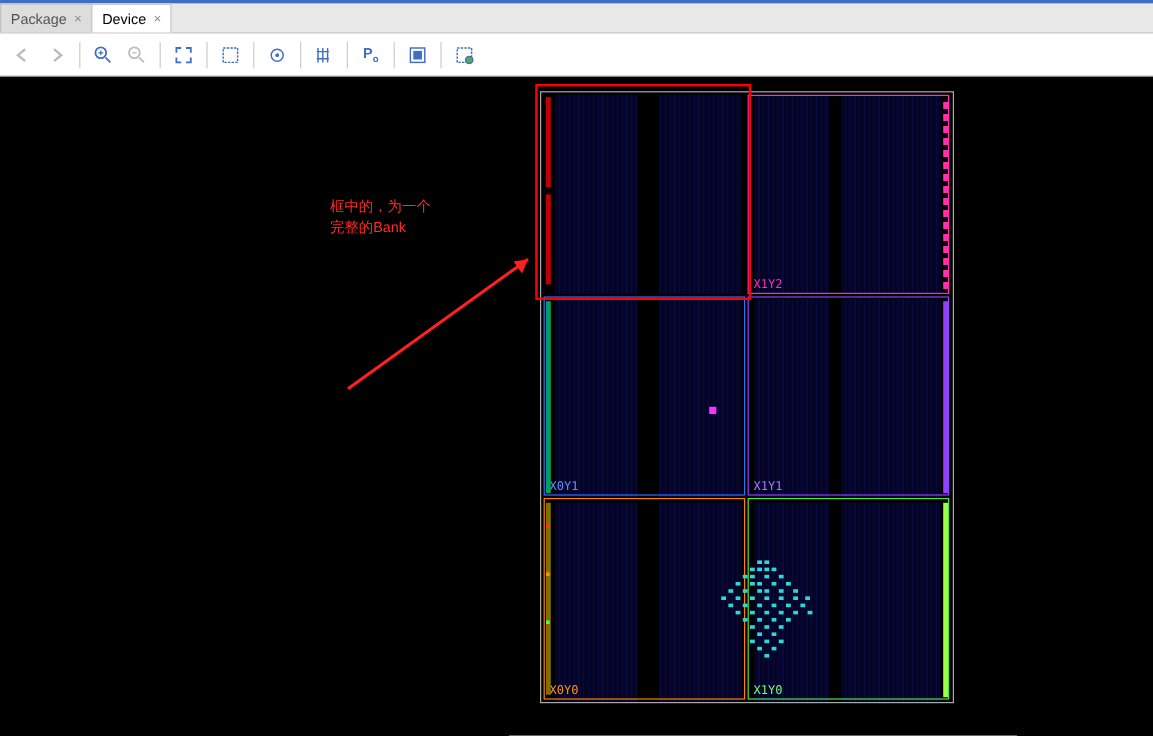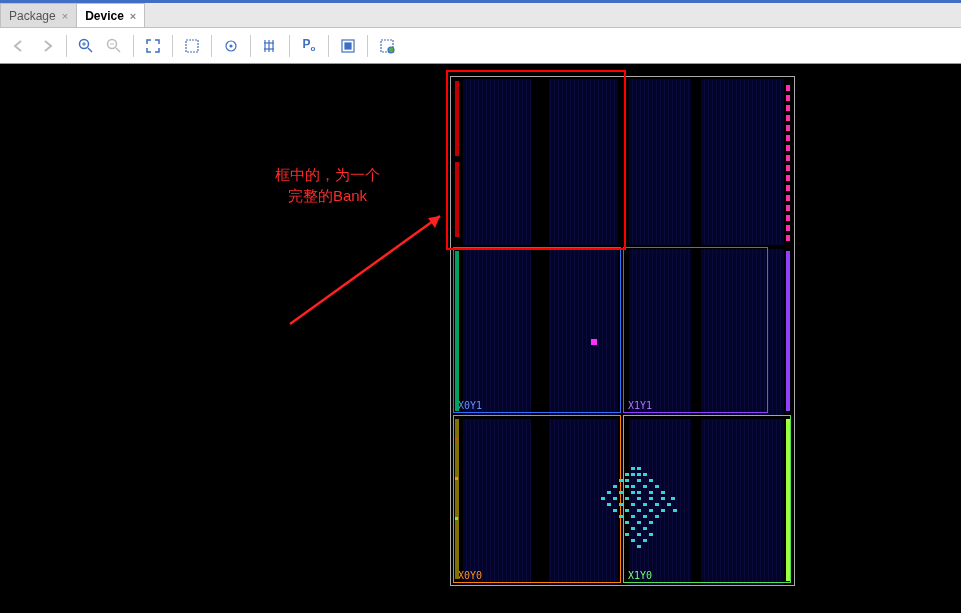--- a/index.html
+++ b/index.html
@@ -1,33 +1,33 @@
 <!DOCTYPE html>
 <html><head>
 <meta charset="utf-8">
 <style>
 * { margin:0; padding:0; box-sizing:border-box; font-family:"Segoe UI",Tahoma,sans-serif; }
 body { width:961px; height:613px; overflow:hidden; background:#f0f0f0; position:relative; }
 .topbar { height:3px; background:#3f6ec2; }
 .tabbar { height:25px; background:#e8e8e8; display:flex; align-items:flex-end; border-bottom:1px solid #c0c0c0; }
 .tab { height:24px; display:flex; align-items:center; padding:0 8px; font-size:12px; color:#555; border:1px solid #c0c0c0; border-bottom:none; background:#ddd; margin-right:-1px; }
-.tab.active { background:#fff; color:#000; font-weight:bold; }
+.tab.active { background:#fff; color:#000; font-weight:normal; }
 .tab .close { margin-left:6px; color:#888; font-size:11px; }
 .toolbar { height:36px; background:#fff; display:flex; align-items:center; padding:0 6px; border-bottom:1px solid #999; gap:2px; }
 .tbtn { width:26px; height:26px; display:flex; align-items:center; justify-content:center; color:#555; }
 .tbtn.disabled { color:#bbb; }
 .sep { width:1px; height:22px; background:#ccc; margin:0 4px; }
 .canvas { position:relative; width:961px; height:549px; background:#000; overflow:hidden; }
 .device { position:absolute; left:450px; top:12px; width:345px; height:510px; border:1px solid #aaa; }
 .clk { position:absolute; border:1px solid; font-size:10px; padding-top:152px; padding-left:4px; }
 .clklabel { position:absolute; bottom:1px; left:4px; font-size:10px; font-family:monospace; }
 .fill { position:absolute; background:repeating-linear-gradient(90deg,#040428,#040428 3px,#0a0a3a 3px,#0a0a3a 4px),repeating-linear-gradient(0deg,#040428,#040428 6px,#0a0a3a 6px,#0a0a3a 7px); }
 .iocol { position:absolute; width:4px; }
 .redbox { position:absolute; border:2px solid #ff0000; }
-.anno { position:absolute; color:#ff2a2a; font-size:15px; font-family:"Microsoft YaHei",sans-serif; line-height:1.4;text-align:center; }
+.anno { position:absolute; color:#ff2a2a; font-size:12px; font-family:"Microsoft YaHei",sans-serif; line-height:1.4; }
 .arrow { position:absolute; }
 .watermark { position:absolute; right:12px; bottom:8px; color:rgba(255,255,255,0.4); font-size:15px; font-style:italic; }
 .logic { position:absolute; }
 .chip { width:4px; height:3px; background:#2fd8d8; position:absolute; }
 </style>
 </head>
 <body>
 
 <div class="topbar"></div>
 
@@ -125,24 +125,27 @@
     <div class="fill" style="left:12px;top:2px;width:155px;height:166px"></div>
     <div class="fill" style="left:178px;top:2px;width:155px;height:166px"></div>
     <div class="fill" style="left:12px;top:172px;width:155px;height:166px"></div>
     <div class="fill" style="left:178px;top:172px;width:155px;height:166px"></div>
     <div class="fill" style="left:12px;top:342px;width:155px;height:166px"></div>
     <div class="fill" style="left:178px;top:342px;width:155px;height:166px"></div>
 
     <div style="position:absolute;left:80px;top:2px;width:18px;height:506px;background:#000"></div>
     <div style="position:absolute;left:240px;top:2px;width:10px;height:506px;background:#000"></div>
 
+    <div class="clk" style="left:172px;top:2px;width:168px;height:166px;border-color:#ff2fb0">
+      <span class="clklabel" style="color:#ff2fb0">X1Y2</span>
+    </div>
     <div class="clk" style="left:2px;top:170px;width:168px;height:166px;border-color:#3070ff">
       <span class="clklabel" style="color:#6090ff">X0Y1</span>
     </div>
-    <div class="clk" style="left:172px;top:170px;width:145px;height:166px;border-color:#9040ff">
+    <div class="clk" style="left:172px;top:170px;width:168px;height:166px;border-color:#9040ff">
       <span class="clklabel" style="color:#b070ff">X1Y1</span>
     </div>
     <div class="clk" style="left:2px;top:338px;width:168px;height:168px;border-color:#ff8000">
       <span class="clklabel" style="color:#ff9020">X0Y0</span>
     </div>
     <div class="clk" style="left:172px;top:338px;width:168px;height:168px;border-color:#50e050">
       <span class="clklabel" style="color:#70ff70">X1Y0</span>
     </div>
 
     <div class="iocol" style="left:4px;top:4px;height:75px;background:#c00000"></div>

